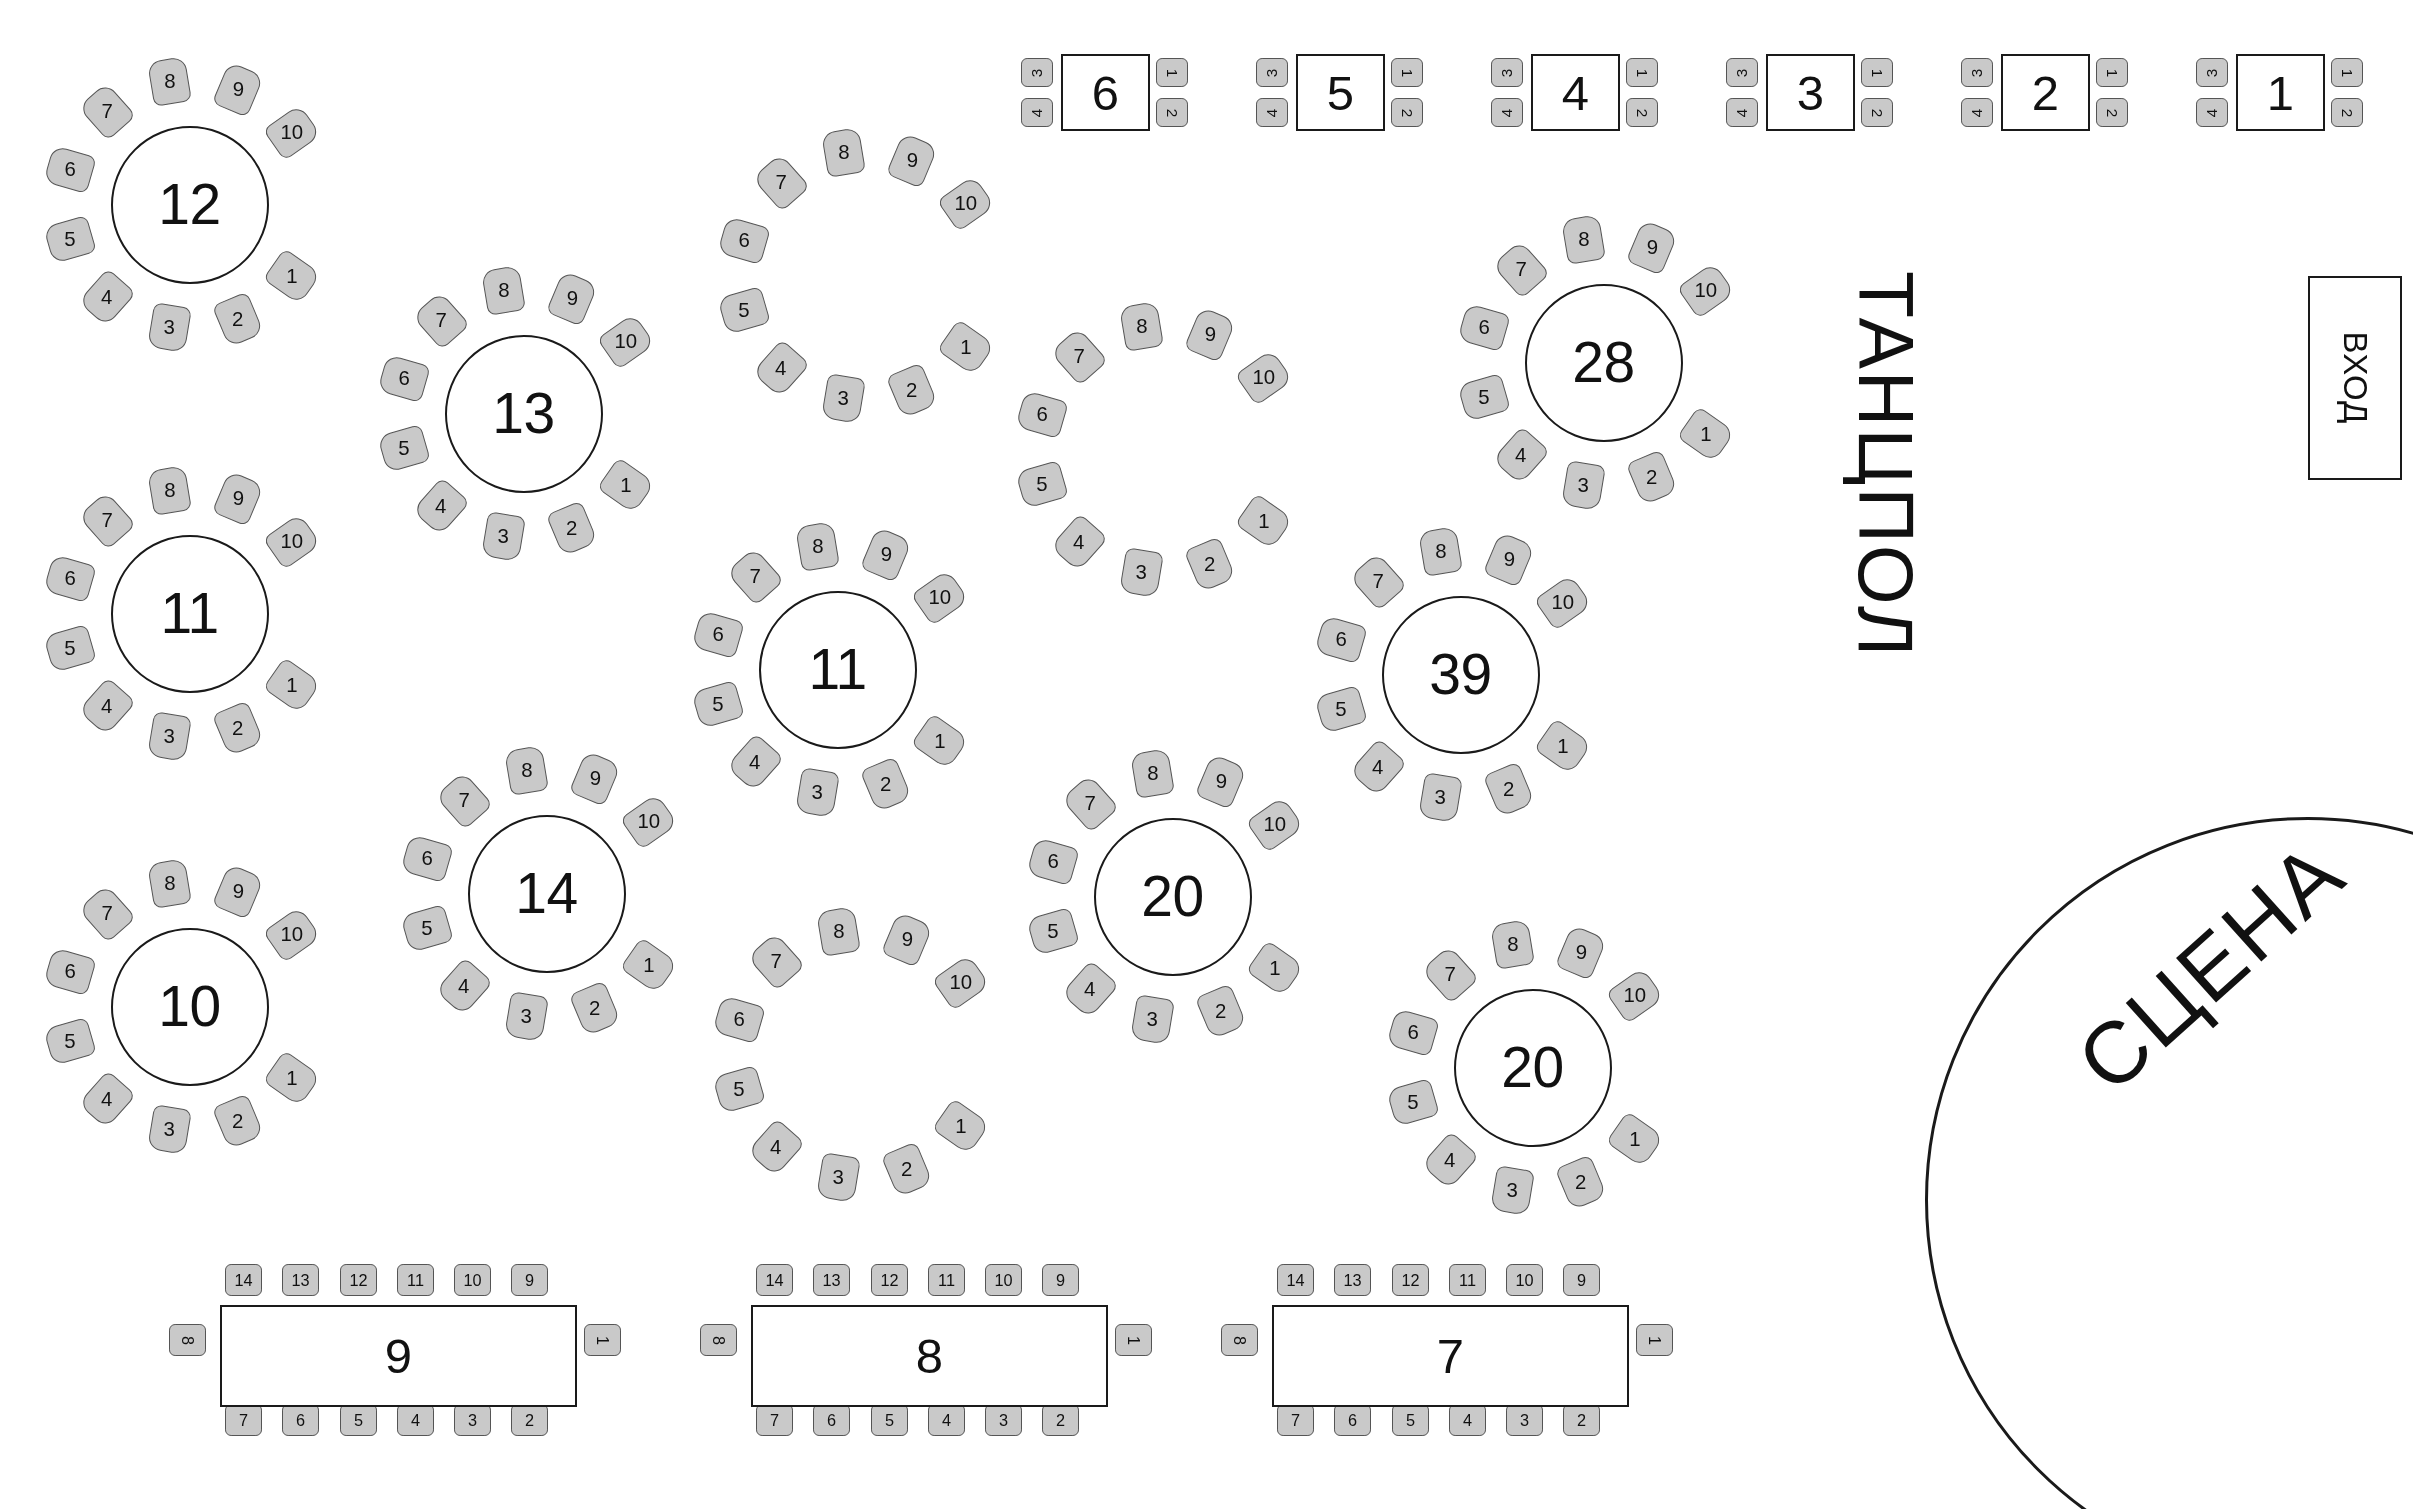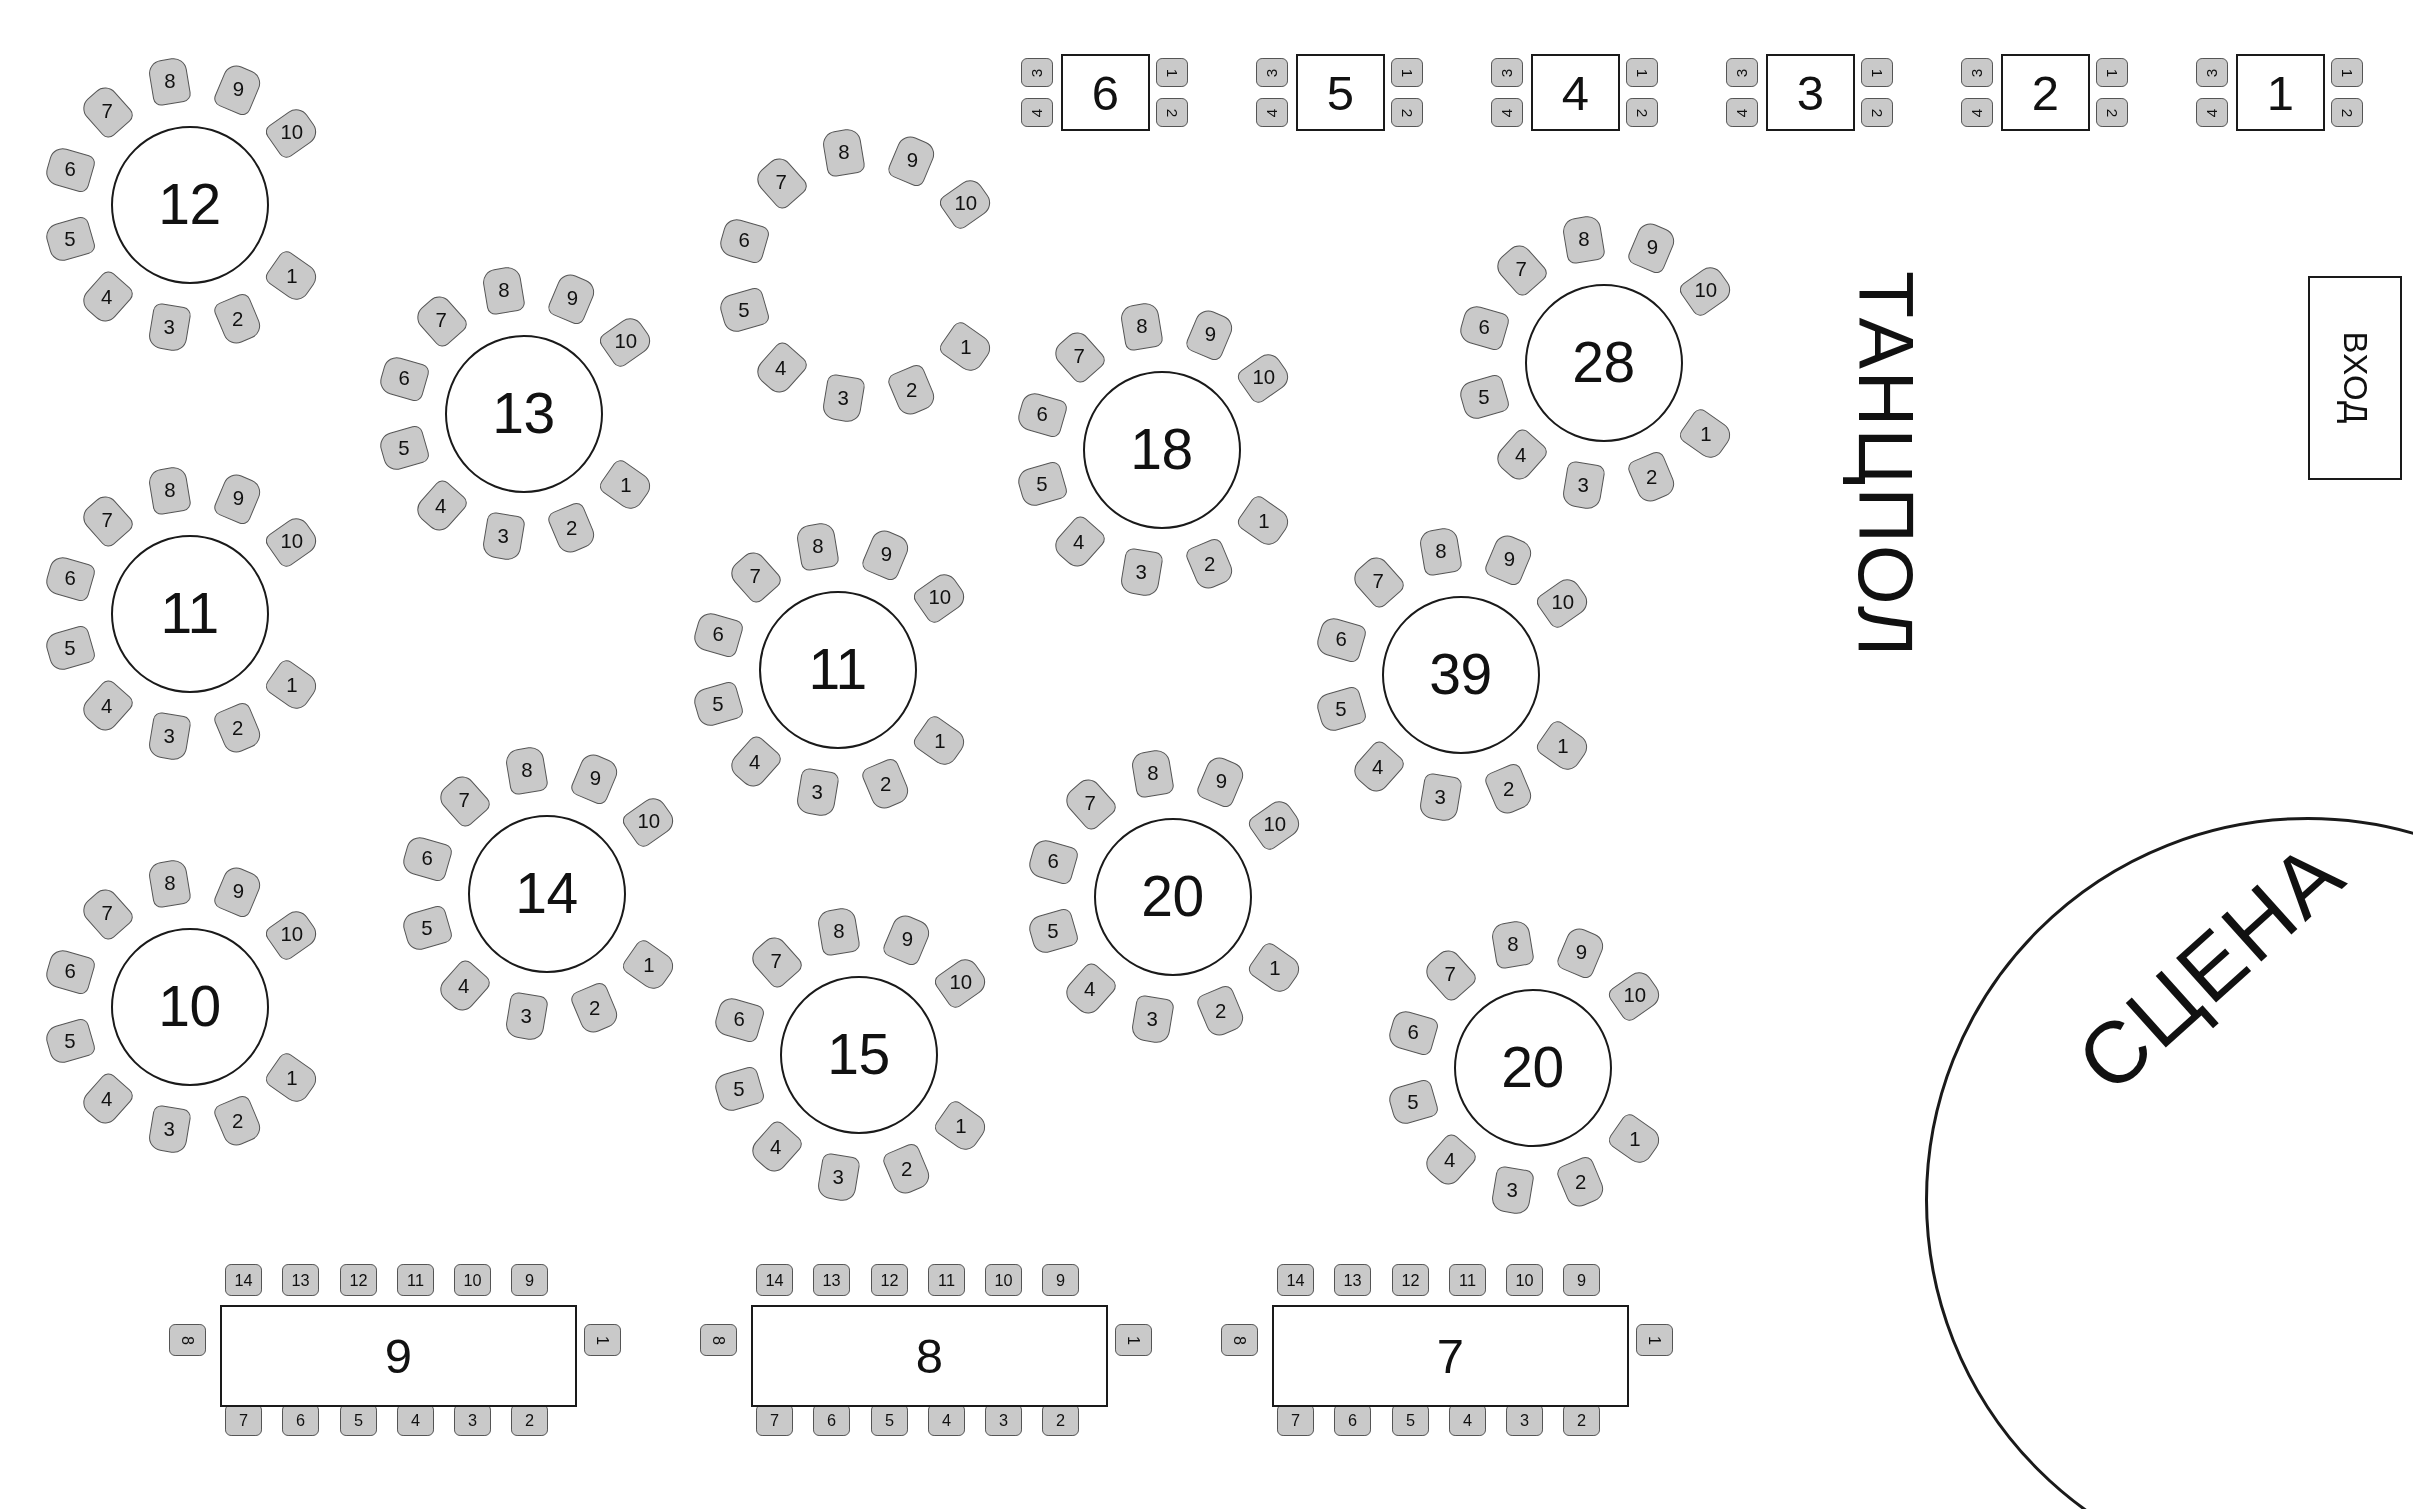--- a/index.html
+++ b/index.html
@@ -345,23 +345,20 @@
         </div>
         <div class="seat" style="transform: translate(-20.5px, -123px) rotate(170.556deg);">
           <span style="transform: rotate(-170.556deg);">8</span>
         </div>
         <div class="seat" style="transform: translate(48px, -115px) rotate(202.778deg);">
           <span style="transform: rotate(-202.778deg);">9</span>
         </div>
         <div class="seat" style="transform: translate(102px, -72px) rotate(235deg);">
           <span style="transform: rotate(-235deg);">10</span>
         </div>
-        <div class="table-disc">
-          <div class="table-number">18</div>
-        </div>
       </div>
       <div class="round-table" style="left: 1445px; top: 204px;">
         <div class="seat" style="transform: translate(102px, 72px) rotate(-55deg);">
           <span style="transform: rotate(55deg);">1</span>
         </div>
         <div class="seat" style="transform: translate(48px, 115px) rotate(-22.7778deg);">
           <span style="transform: rotate(22.7778deg);">2</span>
         </div>
         <div class="seat" style="transform: translate(-20.5px, 123px) rotate(9.44444deg);">
           <span style="transform: rotate(-9.44444deg);">3</span>
@@ -624,23 +621,20 @@
           <span style="transform: rotate(-138.333deg);">7</span>
         </div>
         <div class="seat" style="transform: translate(-20.5px, -123px) rotate(170.556deg);">
           <span style="transform: rotate(-170.556deg);">8</span>
         </div>
         <div class="seat" style="transform: translate(48px, -115px) rotate(202.778deg);">
           <span style="transform: rotate(-202.778deg);">9</span>
         </div>
         <div class="seat" style="transform: translate(102px, -72px) rotate(235deg);">
           <span style="transform: rotate(-235deg);">10</span>
-        </div>
-        <div class="table-disc">
-          <div class="table-number">15</div>
         </div>
       </div>
       <div class="round-table" style="left: 1374px; top: 909px;">
         <div class="seat" style="transform: translate(102px, 72px) rotate(-55deg);">
           <span style="transform: rotate(55deg);">1</span>
         </div>
         <div class="seat" style="transform: translate(48px, 115px) rotate(-22.7778deg);">
           <span style="transform: rotate(22.7778deg);">2</span>
         </div>
         <div class="seat" style="transform: translate(-20.5px, 123px) rotate(9.44444deg);">

